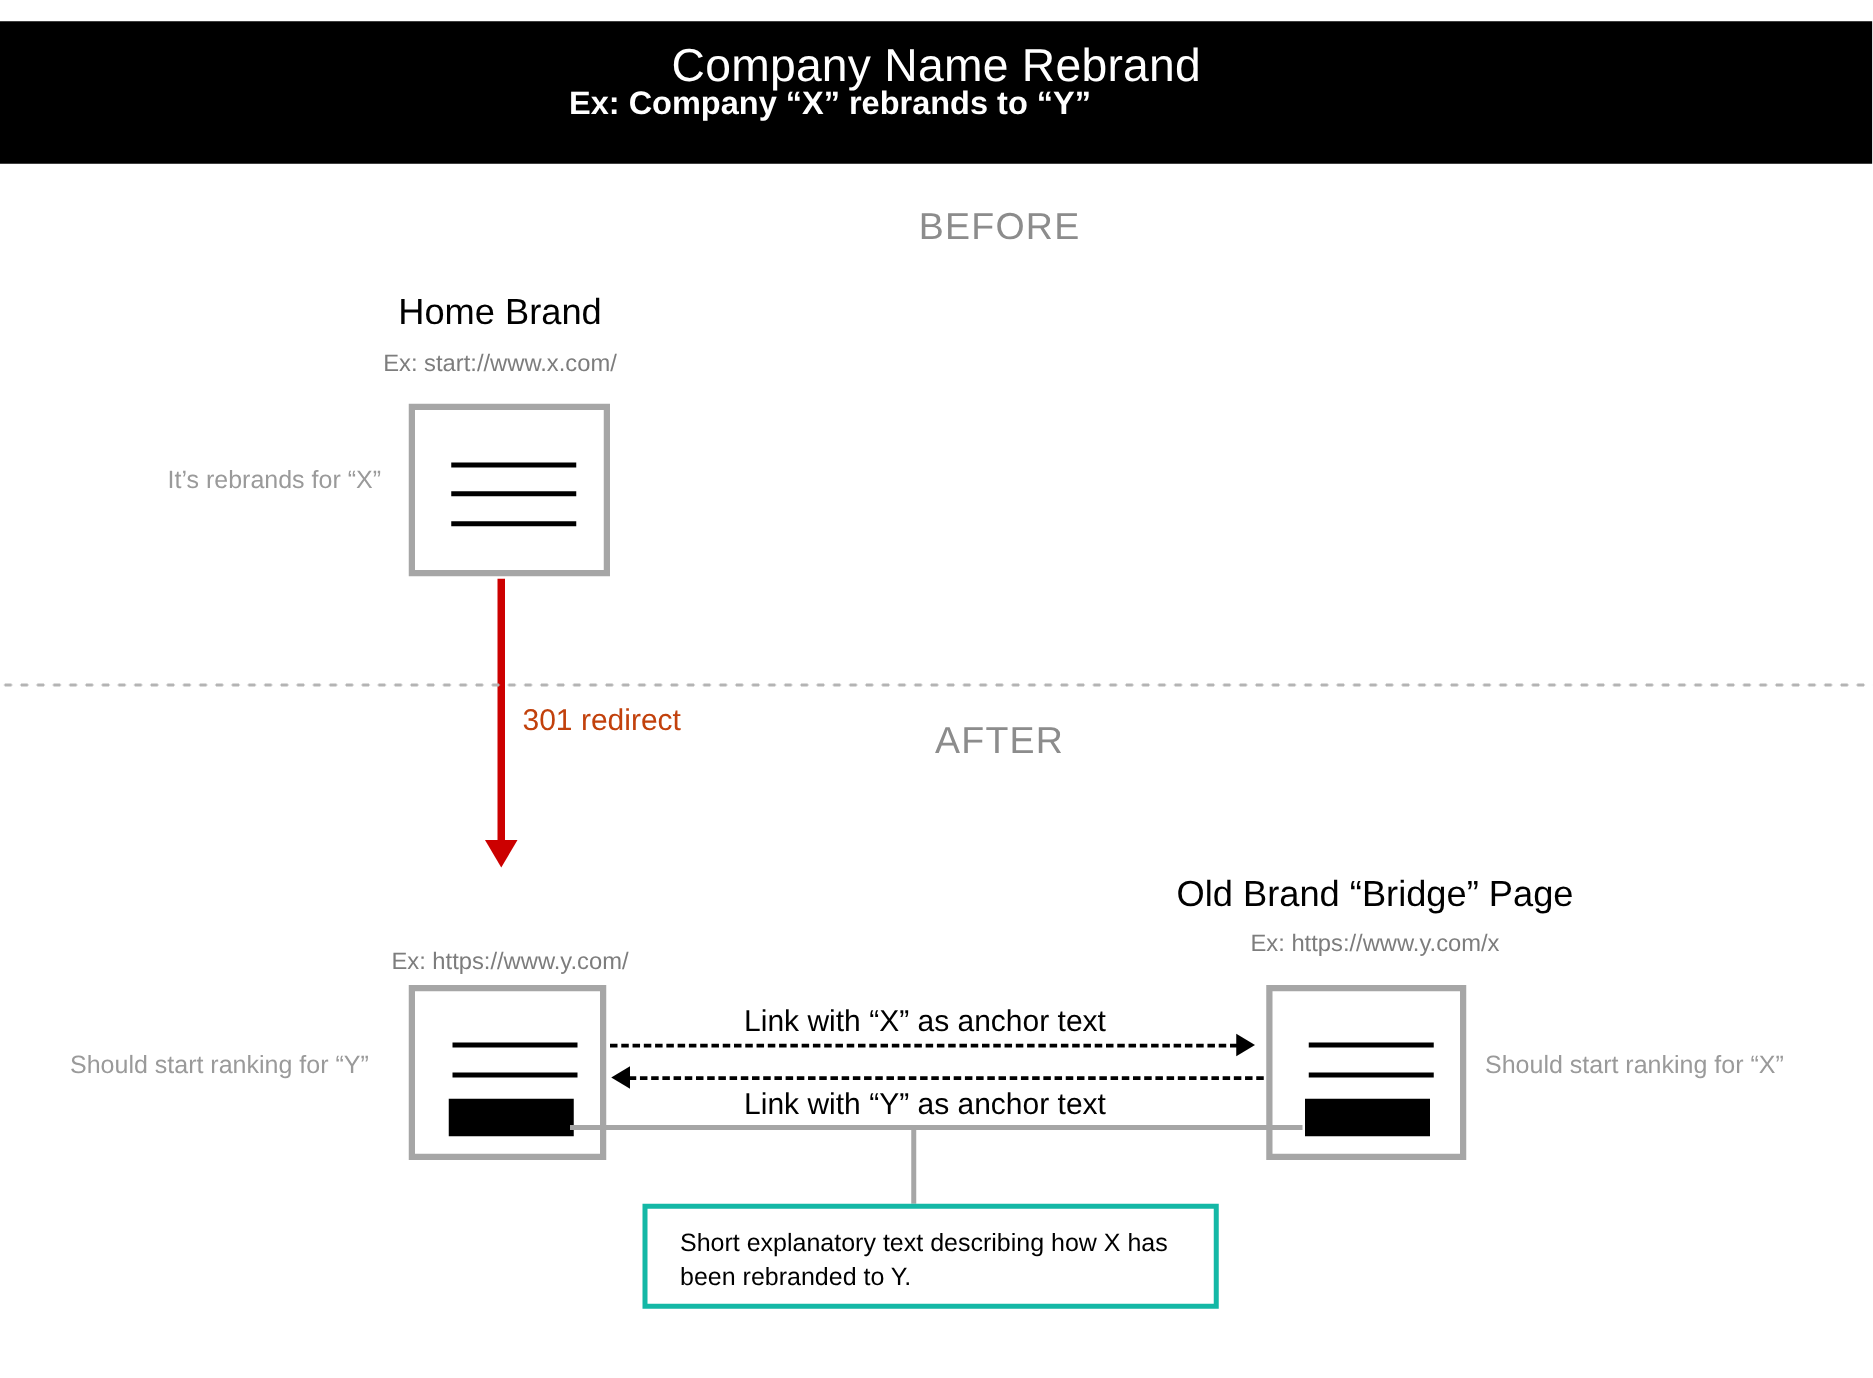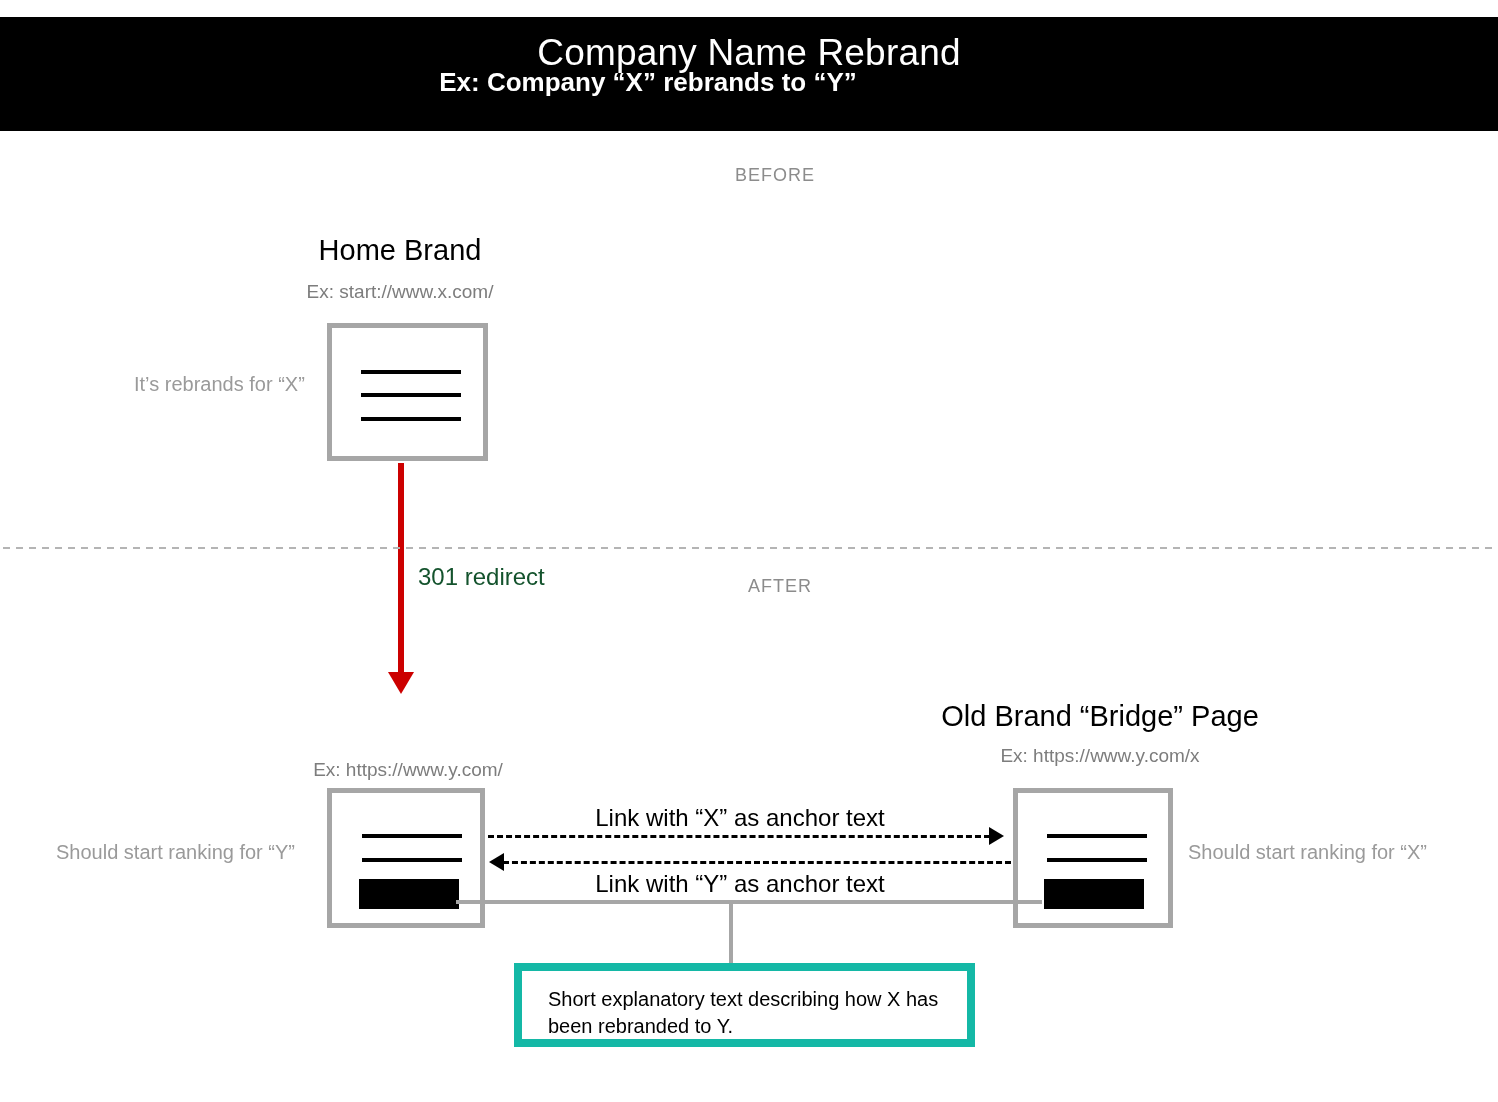--- a/index.html
+++ b/index.html
@@ -44,27 +44,28 @@
   .header-subtitle {
     position: absolute;
     left: 0;
     top: 66px;
     width: 1296px;
     text-align: center;
     color: #ffffff;
     font-size: 26px;
     font-weight: 600;
     line-height: 32px;
+    padding-left: 16px;
   }
 
   
   .section-label {
     position: absolute;
     color: #8c8c8c;
-    font-size: 18px;
+    font-size: 30px;
     font-weight: 400;
     letter-spacing: 1px;
     white-space: nowrap;
   }
   #before-label { left: 735px; top: 165px; }
   #after-label  { left: 748px; top: 576px; }
 
   
   .node-title {
     position: absolute;
@@ -137,21 +138,21 @@
     width: 0;
     height: 0;
     border-left: 13px solid transparent;
     border-right: 13px solid transparent;
     border-top: 22px solid #cc0000;
   }
   .redirect-label {
     position: absolute;
     left: 418px;
     top: 563px;
-    color: #14532d;
+    color: #c2410c;
     font-size: 24px;
     font-weight: 400;
     white-space: nowrap;
   }
 
   
   .dashed-line {
     position: absolute;
     height: 0;
     border-top: 3px dashed #000000;
@@ -197,21 +198,21 @@
     width: 4px;
     height: 64px;
     background: #a6a6a6;
   }
   .callout-box {
     position: absolute;
     left: 514px;
     top: 963px;
     width: 461px;
     height: 84px;
-    border: 8px solid #14b8a6;
+    border: 4px solid #14b8a6;
     background: #ffffff;
     box-sizing: border-box;
   }
   .callout-text {
     position: absolute;
     left: 26px;
     top: 15px;
     width: 410px;
     color: #000000;
     font-size: 20px;

